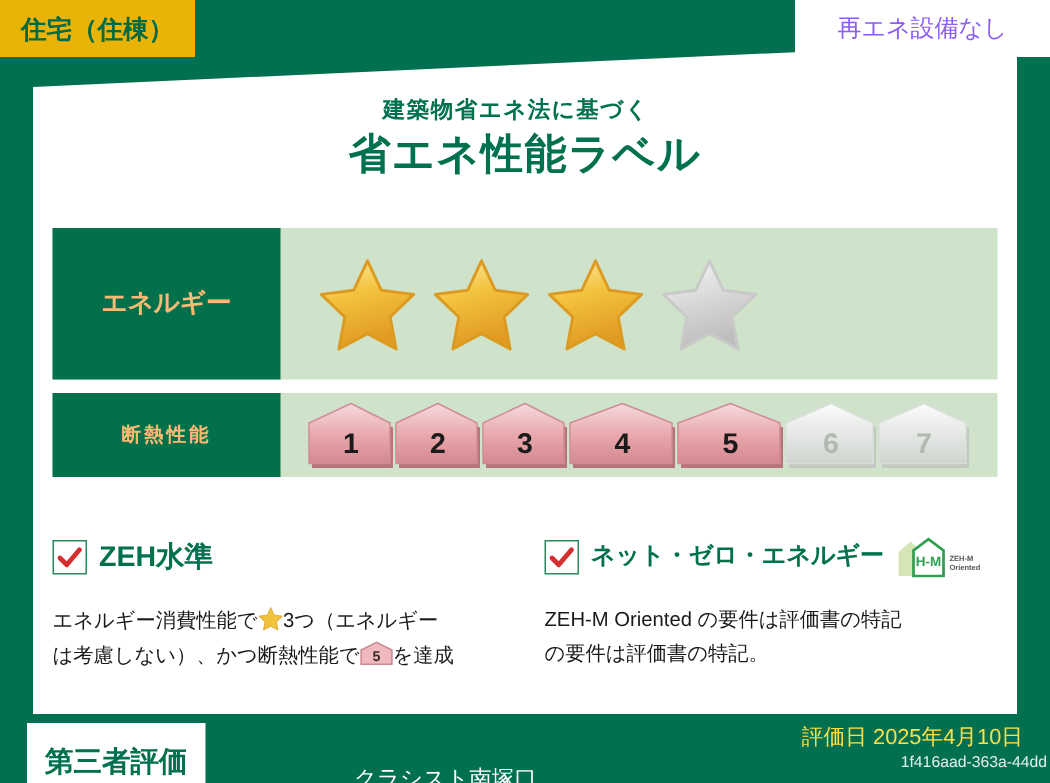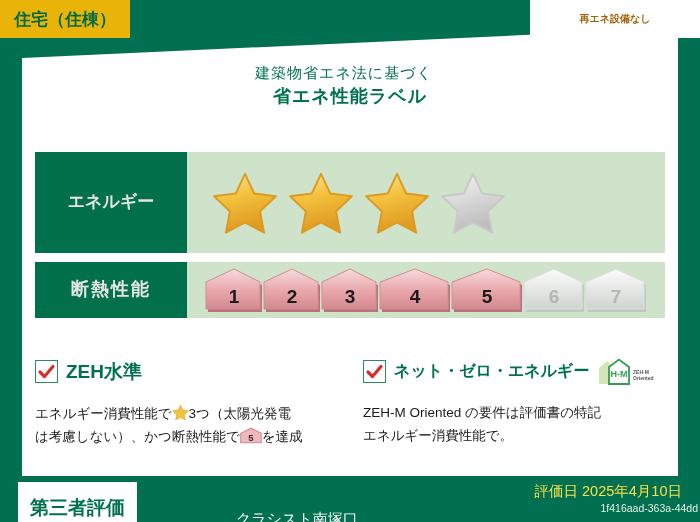--- a/index.html
+++ b/index.html
@@ -36,54 +36,54 @@
   }
 
   
   .tag-right{
     position:absolute; right:0px; top:0px;
     width:170px; height:38px;
     background:#ffffff;
     display:flex; align-items:center; justify-content:center;
   }
   .tag-right span{
-    color:#a16207; font-weight:bold; font-size:10px;
+    color:#8b5cf6; font-weight:normal; font-size:16px;
   }
 
   
   .sub-title{
     position:absolute; left:0; right:12px; top:64px;
     text-align:center;
-    color:#00714f; font-weight:normal; font-size:15px; letter-spacing:1px;
+    color:#00714f; font-weight:bold; font-size:15px; letter-spacing:1px;
   }
   .main-title{
     position:absolute; left:0; right:0; top:84px;
     text-align:center;
-    color:#00714f; font-weight:bold; font-size:18px; letter-spacing:1px;
+    color:#00714f; font-weight:bold; font-size:28px; letter-spacing:1px;
   }
 
   
   .row{
     position:absolute; left:35px; width:630px;
     display:flex; align-items:stretch;
     background:#cfe2ca;
   }
   .row-energy{ top:152px; height:101px; }
   .row-insul { top:262px; height:56px;  }
 
   .row-label{
     width:152px; flex:0 0 152px;
     background:#02704b;
-    color:#e5e5e5; font-weight:bold;
+    color:#fdba74; font-weight:bold;
     display:flex; flex-direction:column;
     align-items:center; justify-content:center;
     line-height:1.3;
   }
   .row-energy .row-label{ font-size:17px; }
-  .row-insul  .row-label{ font-size:18px; letter-spacing:2px; }
+  .row-insul  .row-label{ font-size:13px; letter-spacing:2px; }
 
   .row-body{
     flex:1 1 auto;
     display:flex; align-items:center;
     padding-left:24px;
   }
   .row-insul .row-body{ padding-left:18px; }
 
   
   .stars{ display:flex; align-items:center; gap:8px; }
@@ -312,21 +312,21 @@
   <div class="note note-left">
     <div class="note-head">
       <svg class="chk" viewBox="0 0 21 21">
         <path d="M4 11 L8.5 15.5 L17 5.5" stroke="#d32f2f" stroke-width="3.2" fill="none" stroke-linecap="round" stroke-linejoin="round"></path>
       </svg>
       <span class="note-title">ZEH水準</span>
     </div>
     <div class="note-body">
       <span>エネルギー消費性能で</span><svg class="inline-star" viewBox="0 0 24 24">
           <path d="M12 1.5 L15.3 8.6 L23 9.6 L17.4 15 L18.8 22.6 L12 19 L5.2 22.6 L6.6 15 L1 9.6 L8.7 8.6 Z" fill="#f3c23d" stroke="#d8a32a" stroke-width="0.8"></path>
-        </svg><span>3つ（太陽光発電</span><br>
+        </svg><span>3つ（エネルギー</span><br>
       <span>は考慮しない）、かつ断熱性能で</span><svg class="inline-badge" viewBox="0 0 30 22">
           <path d="M1 21 L1 8 L15 1 L29 8 L29 21 Z" fill="#efb9bd" stroke="#c98b90" stroke-width="1.4"></path>
           <text x="15" y="18" text-anchor="middle" font-size="13" font-weight="bold" fill="#3a2c2c" font-family="Liberation Sans, sans-serif">5</text>
         </svg><span>を達成</span>
     </div>
   </div>
 
   <div class="note note-right">
     <div class="note-head">
       <svg class="chk" viewBox="0 0 21 21">
@@ -336,21 +336,21 @@
       <svg class="zehm-logo" viewBox="0 0 58 30">
         <path d="M2 28 L2 12 L10 5 L18 12 L18 28 Z" fill="#cfe0a8" opacity="0.85"></path>
         <path d="M12 28 L12 11 L22 3.5 L32 11 L32 28 Z" fill="#ffffff" stroke="#2f9e4f" stroke-width="1.8"></path>
         <text x="22" y="21" text-anchor="middle" font-size="9" font-weight="bold" fill="#2f9e4f" font-family="Liberation Sans, sans-serif">H-M</text>
         <text x="36" y="18" font-size="5" font-weight="bold" fill="#555555" font-family="Liberation Sans, sans-serif">ZEH-M</text>
         <text x="36" y="24" font-size="5" font-weight="bold" fill="#555555" font-family="Liberation Sans, sans-serif">Oriented</text>
       </svg>
     </div>
     <div class="note-body">
       <span>ZEH-M Oriented の要件は評価書の特記</span><br>
-      <span>エネルギー消費性能で。</span>
+      <span>の要件は評価書の特記。</span>
     </div>
   </div>
 
   <div class="footer">
     <div class="bels-box">
       <span class="bels-jp">第三者評価</span>
     </div>
     <div class="building-name">クラシスト南塚口</div>
     <div class="eval-date">評価日 2025年4月10日</div>
     <div class="eval-id">1f416aad-363a-44dd</div>

